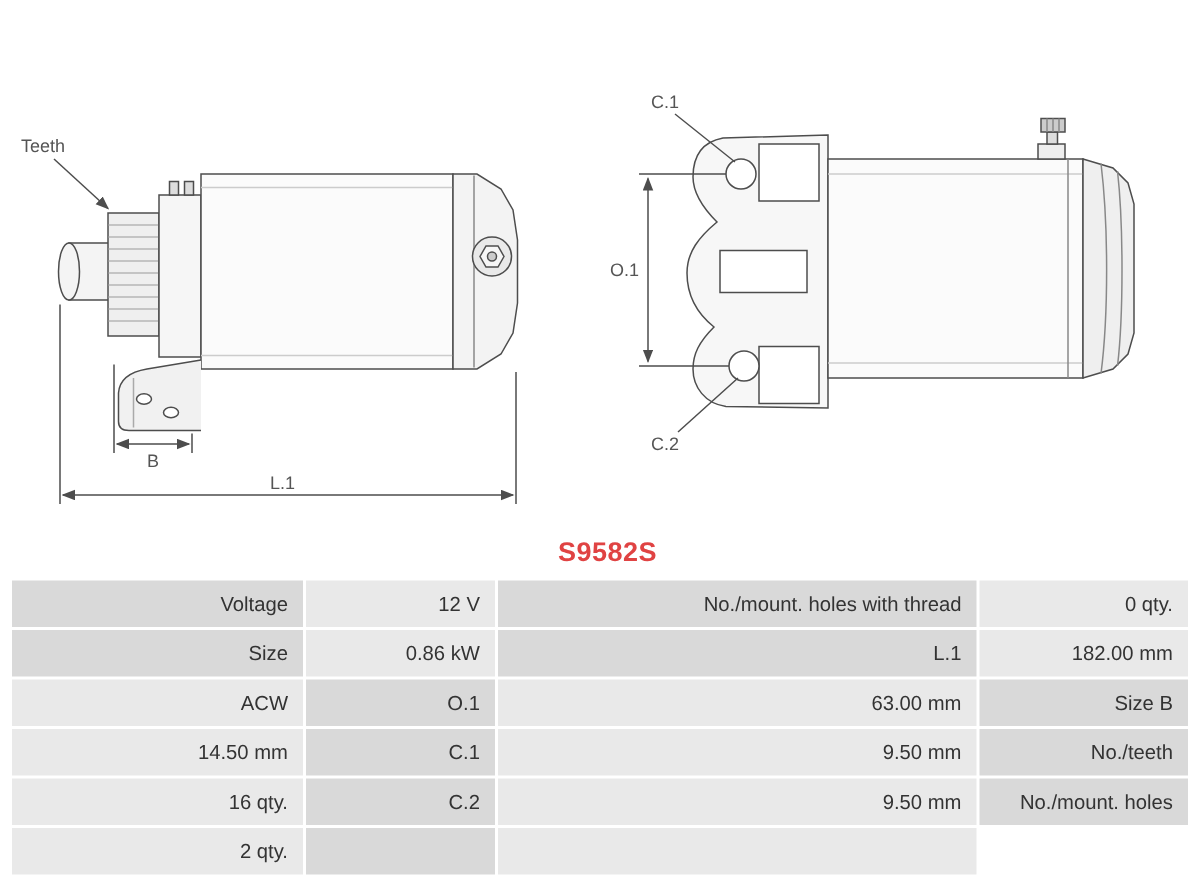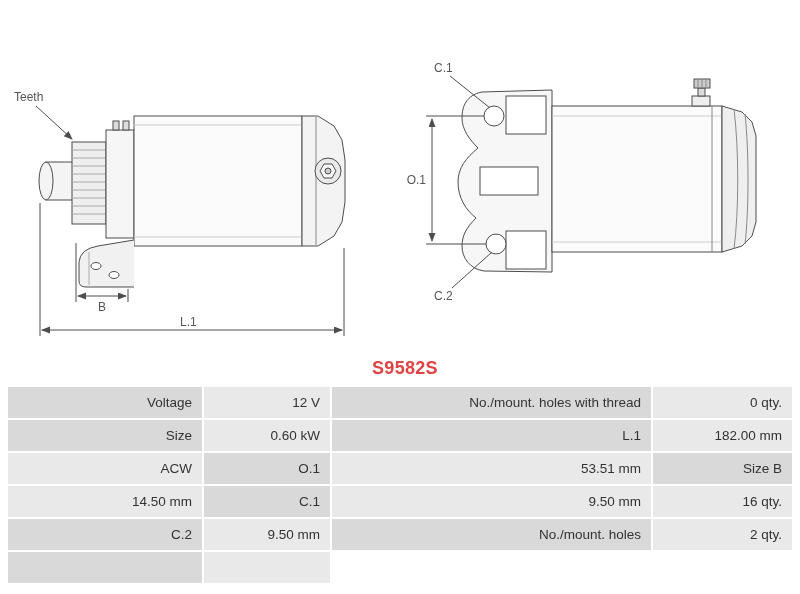--- a/index.html
+++ b/index.html
@@ -188,33 +188,34 @@
 <div class="part-number">S9582S</div>
 
 <div class="spec-table">
 
   <div class="cell lab">Voltage</div>
   <div class="cell val">12 V</div>
   <div class="cell lab">No./mount. holes with thread</div>
   <div class="cell val">0 qty.</div>
 
   <div class="cell lab">Size</div>
-  <div class="cell val">0.60 kW</div>
+  <div class="cell val">0.86 kW</div>
   <div class="cell lab">L.1</div>
   <div class="cell val">182.00 mm</div>
 
   <div class="cell val">ACW</div>
   <div class="cell lab">O.1</div>
-  <div class="cell val">53.51 mm</div>
+  <div class="cell val">63.00 mm</div>
 
   <div class="cell lab">Size B</div>
   <div class="cell val">14.50 mm</div>
   <div class="cell lab">C.1</div>
   <div class="cell val">9.50 mm</div>
 
+  <div class="cell lab">No./teeth</div>
   <div class="cell val">16 qty.</div>
   <div class="cell lab">C.2</div>
   <div class="cell val">9.50 mm</div>
 
   <div class="cell lab">No./mount. holes</div>
   <div class="cell val">2 qty.</div>
   <div class="cell lab"></div>
   <div class="cell val"></div>
 </div>
 

